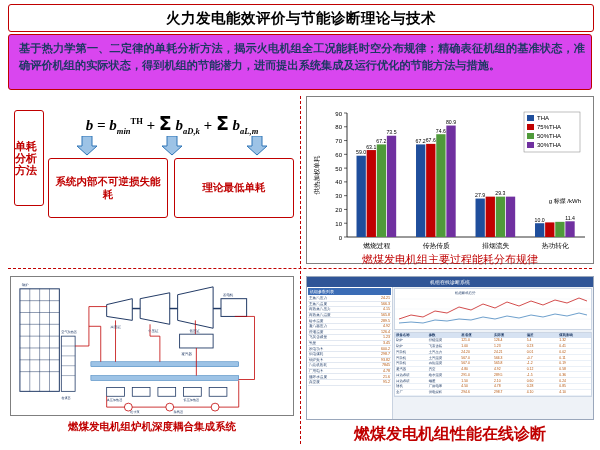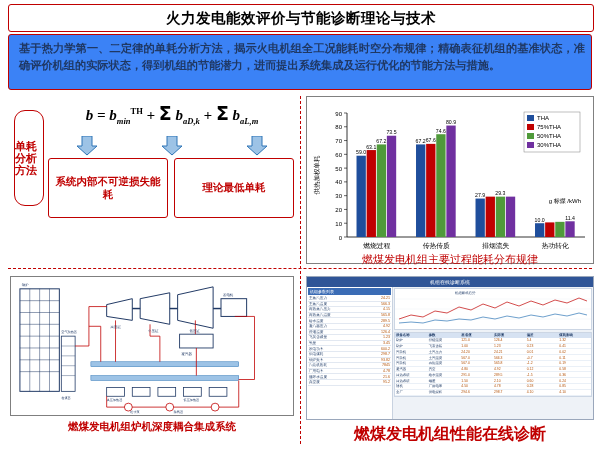--- a/index.html
+++ b/index.html
@@ -43,21 +43,21 @@
   .abstract-box {
     position: absolute;
     left: 8px;
     top: 34px;
     width: 584px;
     height: 56px;
     border: 1.5px solid #c00000;
     border-radius: 3px;
     box-sizing: border-box;
     padding: 5px 6px 4px 10px;
-    background: #3b82f6;
+    background: #d946ef;
   }
   .abstract-box .abstract-text {
     color: #1f3864;
     font-size: 11.2px;
     line-height: 1.55;
     text-align: justify;
     font-weight: bold;
     display: block;
   }
   
@@ -85,39 +85,39 @@
     width: 284px;
     height: 166px;
   }
   .method-label {
     position: absolute;
     left: 4px;
     top: 14px;
     width: 30px;
     height: 96px;
     border: 1.2px solid #c00000;
-    border-radius: 11px;
+    border-radius: 3px;
     display: flex;
     flex-direction: column;
     align-items: center;
     justify-content: center;
     color: #c00000;
     font-size: 11px;
     font-weight: bold;
     line-height: 1.12;
     box-sizing: border-box;
   }
   .formula {
     position: absolute;
     left: 44px;
     top: 6px;
     width: 236px;
     height: 34px;
     display: flex;
-    align-items: flex-start;
+    align-items: flex-end;
     justify-content: center;
     font-family: "Liberation Serif", serif;
     font-style: italic;
     font-size: 15px;
     color: #000000;
     font-weight: bold;
   }
   .formula sub { font-size: 8.5px; font-style: italic; }
   .formula sup { font-size: 8.5px; font-style: normal; }
   .formula .sum { font-style: normal; font-size: 19px; font-family: "DejaVu Sans", sans-serif; }

